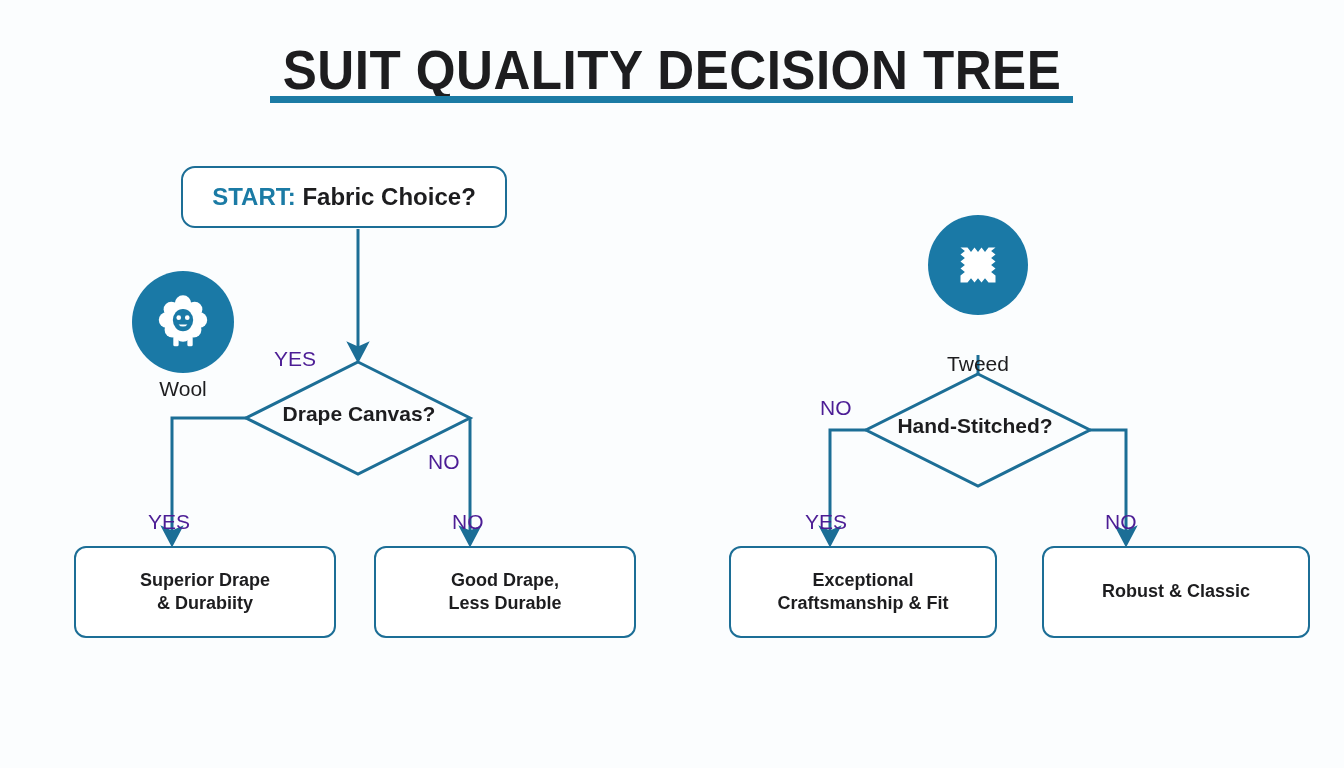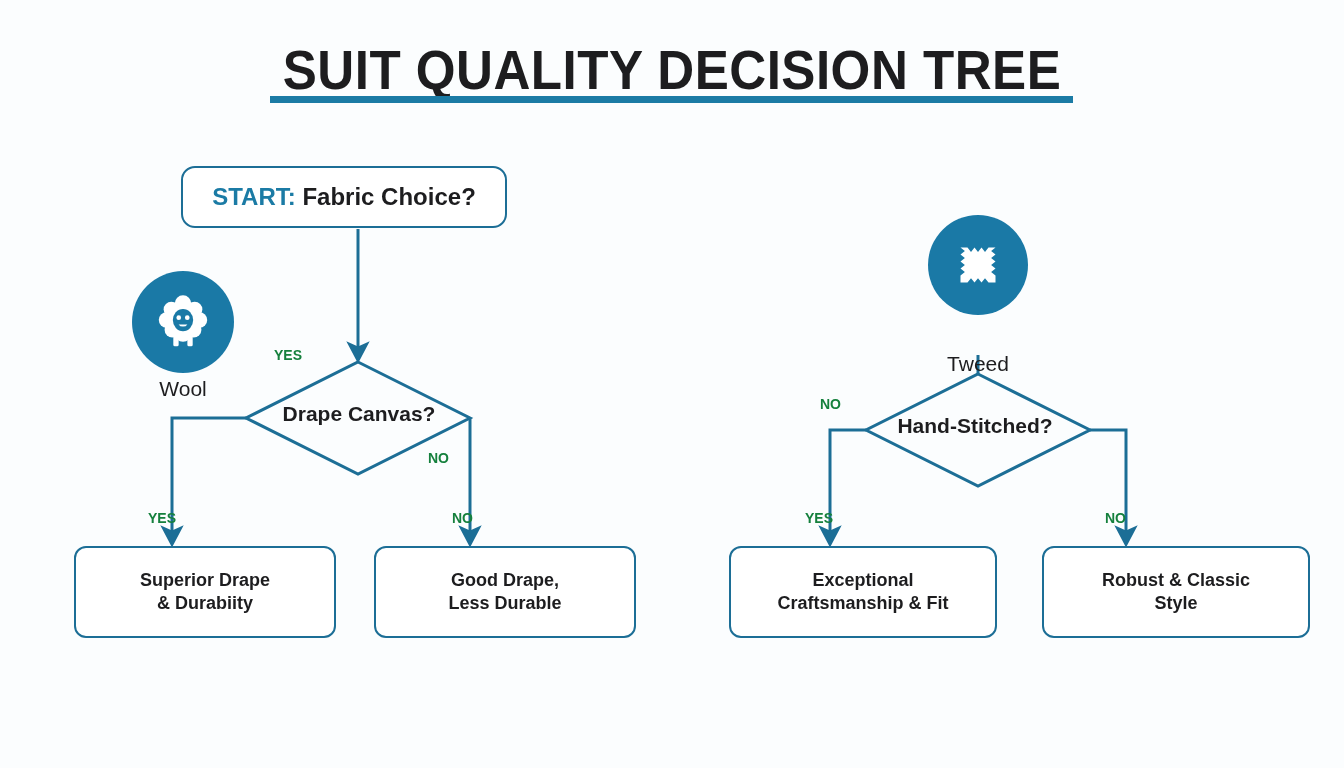--- a/index.html
+++ b/index.html
@@ -103,23 +103,23 @@
     font-weight: normal;
     color: #1d1d1f;
     text-align: center;
     white-space: nowrap;
   }
   .wool-caption  { left: 103px; top: 377px; width: 160px; }
   .tweed-caption { left: 898px; top: 322px; width: 160px; margin-top: 30px; }
   
   .edge-label {
     position: absolute;
-    font-size: 14px;
-    font-weight: bold;
-    color: #15803d;
+    font-size: 21px;
+    font-weight: normal;
+    color: #4c1d95;
     white-space: nowrap;
   }
   .lbl-yes-left-d   { left: 274px;  top: 347px; }
   .lbl-no-left-d    { left: 428px;  top: 450px; }
   .lbl-no-right-d   { left: 820px;  top: 396px; }
   .lbl-yes-b1       { left: 148px;  top: 510px; }
   .lbl-no-b2        { left: 452px;  top: 510px; }
   .lbl-yes-b3       { left: 805px;  top: 510px; }
   .lbl-no-b4        { left: 1105px; top: 510px; }
   
@@ -237,17 +237,16 @@
   </div>
   <div class="node-box result-box rb2">
     <span>
       <span class="rb-line">Good Drape,</span>
       <span class="rb-line">Less Durable</span>
     </span>
   </div>
   <div class="node-box result-box rb4">
     <span>
       <span class="rb-line">Robust &amp; Classic</span>
-      <span class="rb-line">Style</span>
     </span>
   </div>
 
 </div>
 
 </body></html>

